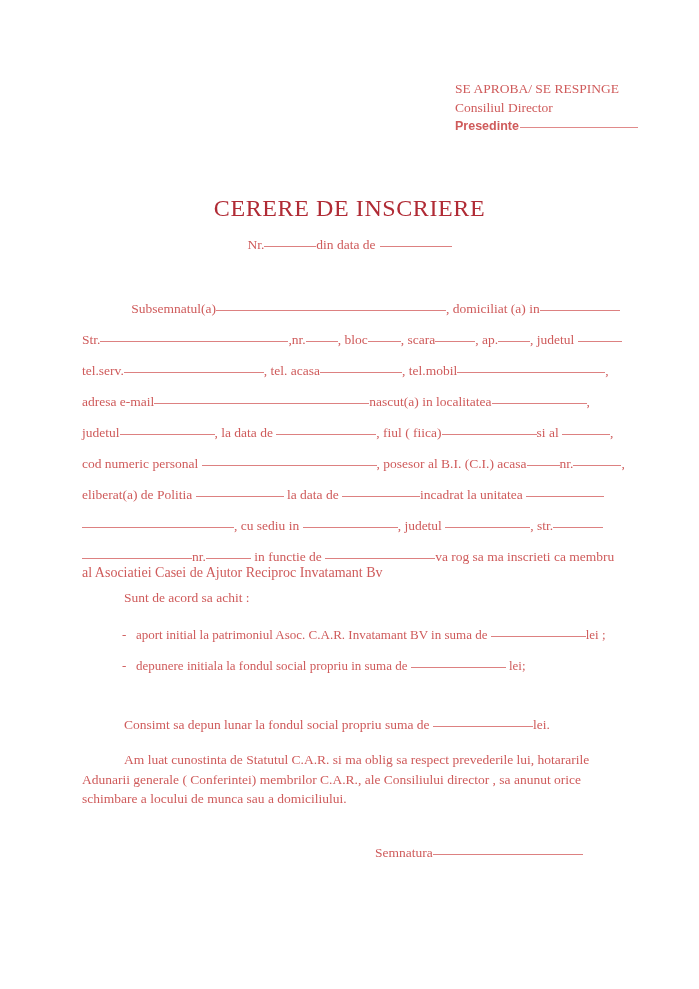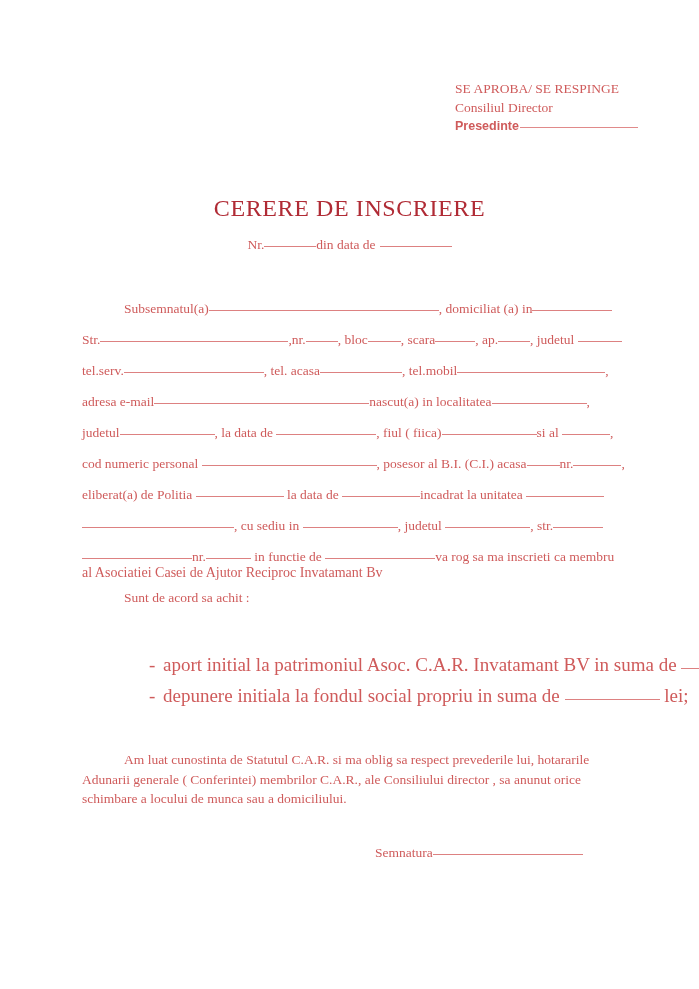--- a/index.html
+++ b/index.html
@@ -109,21 +109,21 @@
     left: 82px;
     width: 545px;
     font-size: 13.5px;
     color: #cf5b5b;
   }
   .fline {
     height: 31px;
     line-height: 20px;
     white-space: nowrap;
   }
-  .fline.indent { padding-left: 42px; }
+  .fline.indent { padding-left: 42px; text-align: center; }
   .u {
     display: inline-block;
     border-bottom: 1.1px solid #dd8181;
     vertical-align: 2px;
     height: 13px;
   }
   .tx { white-space: pre; }
 
   
   .assoc-line {
@@ -141,26 +141,25 @@
   .agree-intro {
     position: absolute;
     top: 590px;
     left: 124px;
     font-size: 13.5px;
     color: #cf5b5b;
     white-space: nowrap;
   }
   .bullets {
     position: absolute;
-    top: 655px;
+    top: 623px;
     left: 122px;
     width: 520px;
-    font-size: 19px;
-    color: #cf5b5b;
-    margin-left: 27px;
+    font-size: 13px;
+    color: #cf5b5b;
   }
   .bullet {
     height: 31px;
     line-height: 20px;
     white-space: nowrap;
   }
   .bullet .dash { display: inline-block; width: 14px; }
 
   .consent {
     position: absolute;
@@ -227,20 +226,21 @@
     </div>
 
   <div class="assoc-line">al Asociatiei Casei de Ajutor Reciproc  Invatamant Bv</div>
 
   <div class="agree-intro">Sunt de acord sa achit :</div>
   <div class="bullets">
       <div class="bullet"><span class="dash">-</span><span class="tx">aport initial la patrimoniul Asoc. C.A.R. Invatamant BV in suma de </span><span class="u" style="width: 95px;"></span><span class="tx">lei ;</span></div>
       <div class="bullet"><span class="dash">-</span><span class="tx">depunere initiala la fondul social propriu in suma de </span><span class="u" style="width: 95px;"></span><span class="tx"> lei;</span></div>
     </div>
 
+  <div class="consent"><span class="tx">Consimt sa depun lunar la fondul social propriu suma de </span><span class="u" style="width: 100px;"></span><span class="tx">lei.</span></div>
 
   <div class="statement">
     <div class="p1">Am luat  cunostinta de Statutul C.A.R. si ma oblig sa respect prevederile lui, hotararile Adunarii generale ( Conferintei) membrilor C.A.R., ale Consiliului director , sa anunut orice schimbare a locului de munca sau a domiciliului.</div>
   </div>
 
   <div class="signature"><span>Semnatura</span><span class="rule"></span></div>
 
 </div>
 
 </body></html>

